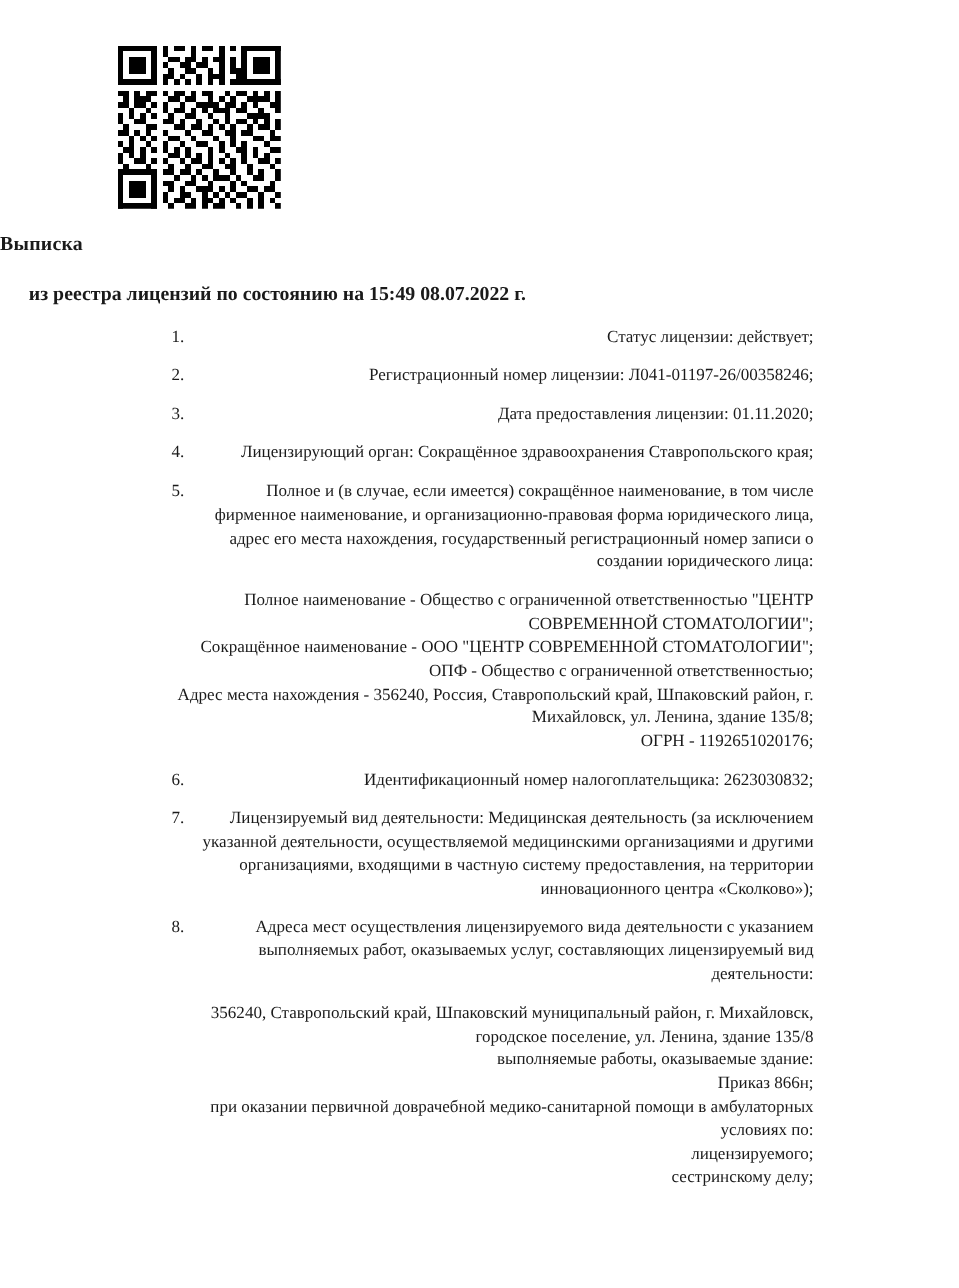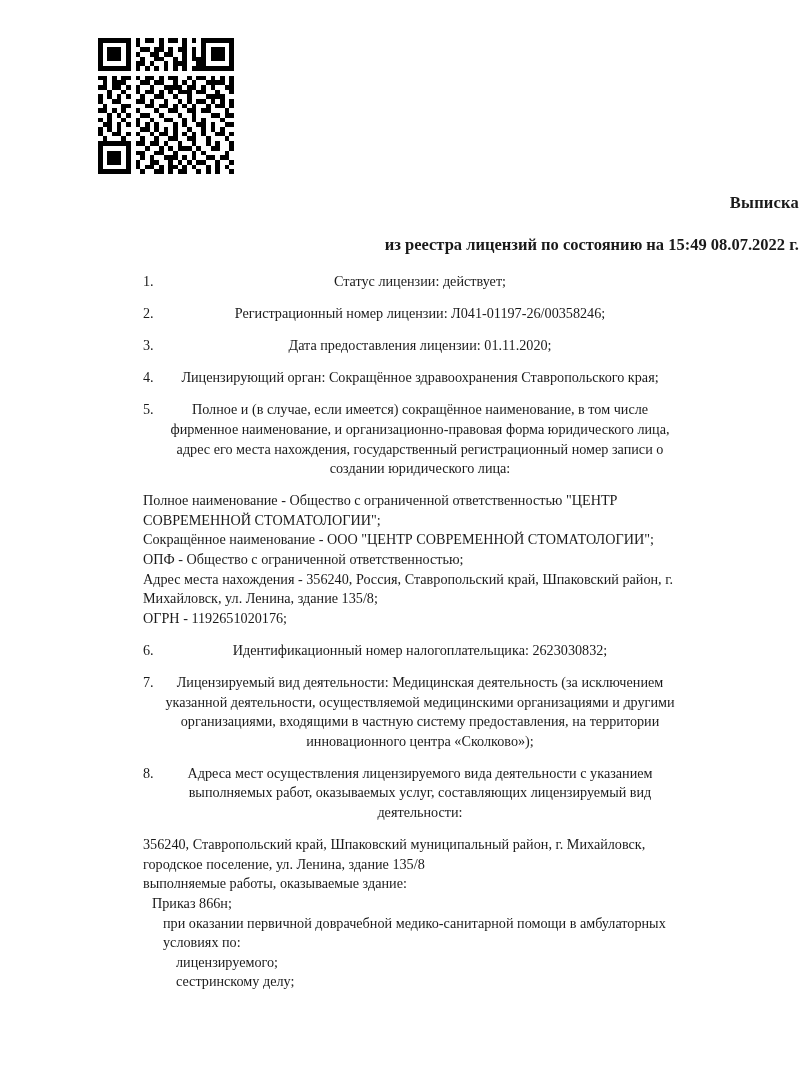--- a/index.html
+++ b/index.html
@@ -31,21 +31,21 @@
     height: 136px;
   }
   .qr-wrap svg { display: block; }
 
   
   .title-block {
     position: absolute;
     left: 0;
     top: 193px;
     width: 799px;
-    text-align: right;
+    text-align: left;
   }
   .doc-title {
     font-size: 16.5px;
     font-weight: bold;
     letter-spacing: .2px;
     margin: 0;
   }
   .doc-subtitle {
     font-size: 16.5px;
     font-weight: bold;
@@ -66,24 +66,25 @@
     display: flex;
     margin-bottom: 12.5px;
   }
   .item-num {
     width: 19px;
     flex: 0 0 19px;
     text-align: left;
   }
   .item-text {
     flex: 1 1 auto;
-    text-align: center;
+    text-align: right;
   }
   .plain-block {
     margin-bottom: 12.5px;
+    text-align: right;
   }
   .plain-block .ln { display: block; }
   .ind1 { padding-left: 9px; }
   .ind2 { padding-left: 20px; }
   .ind3 { padding-left: 33px; }
 </style>
 </head>
 <body>
 
 <div class="page">

